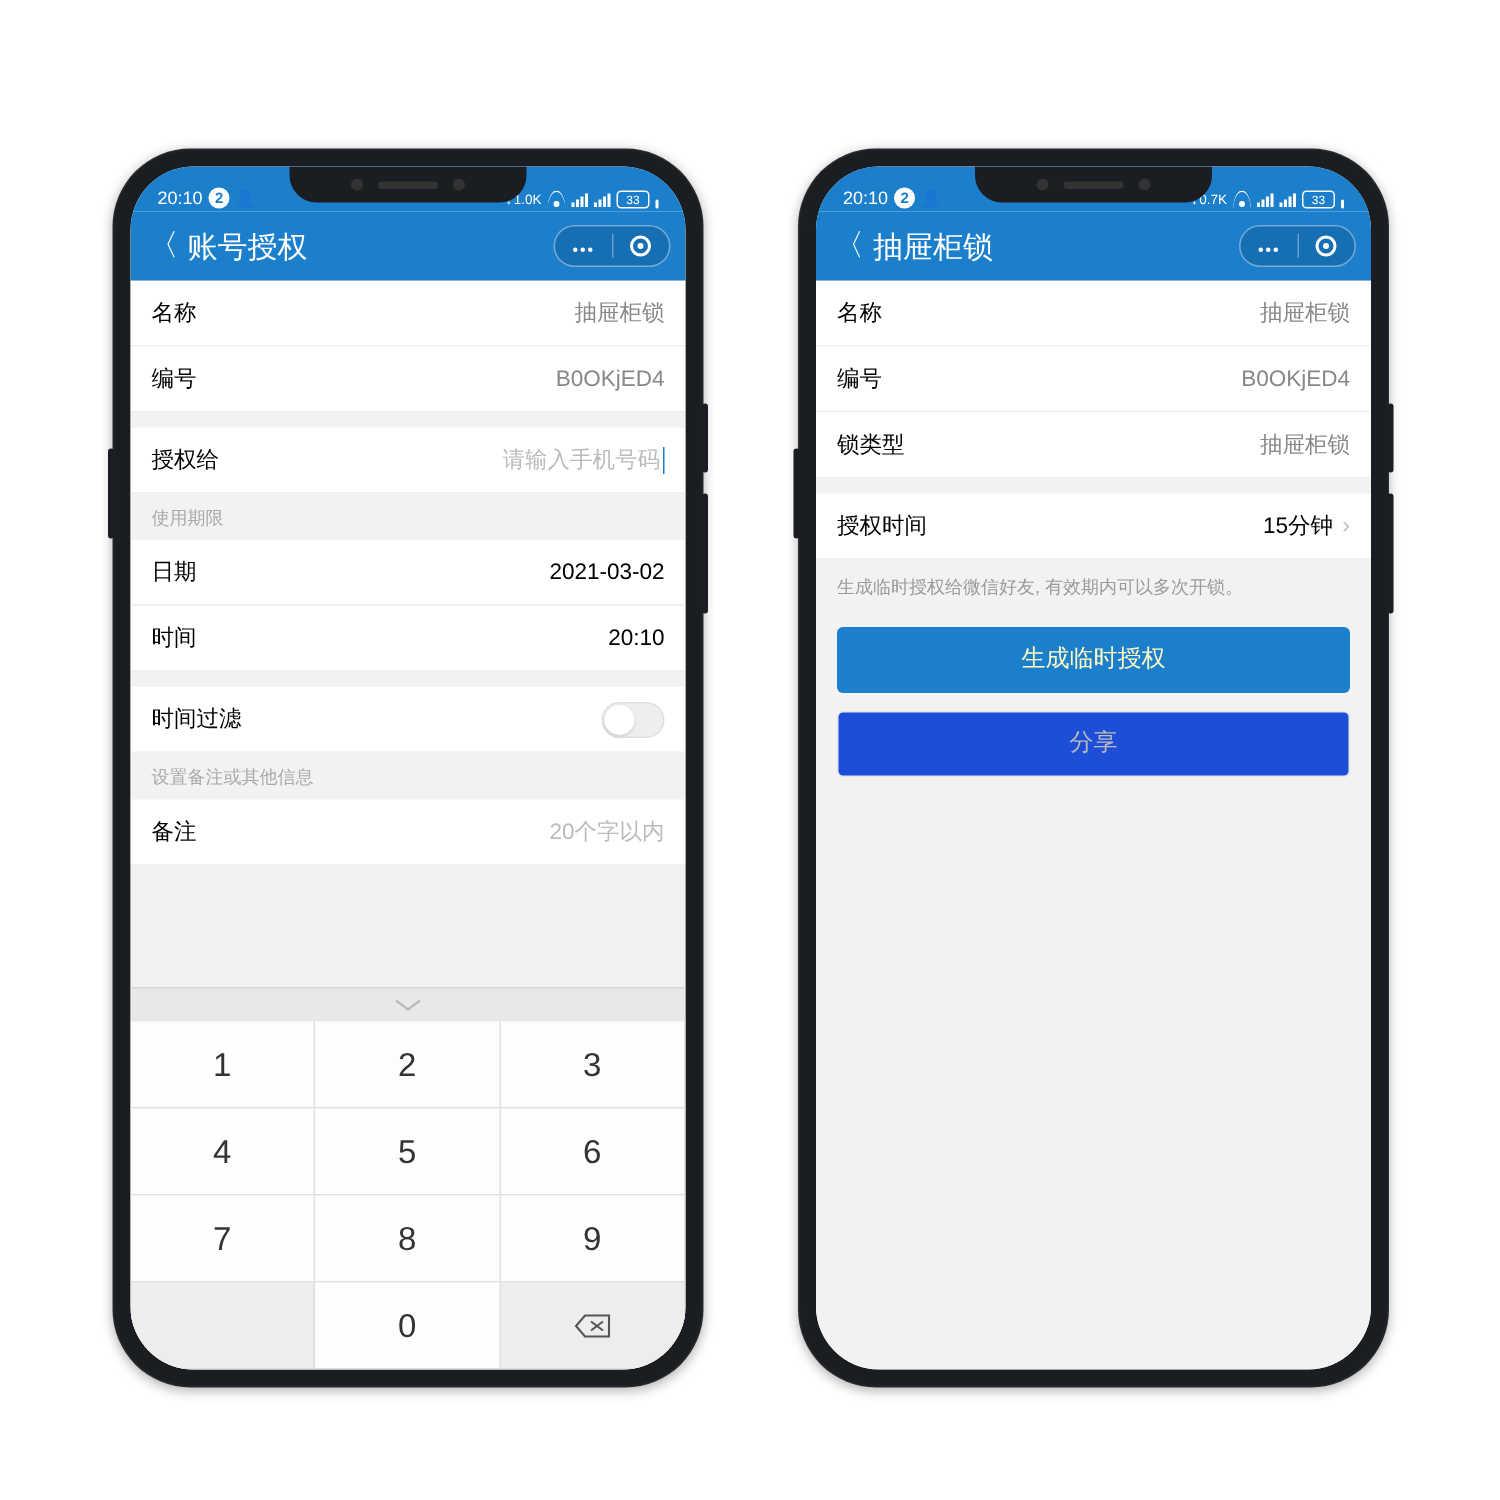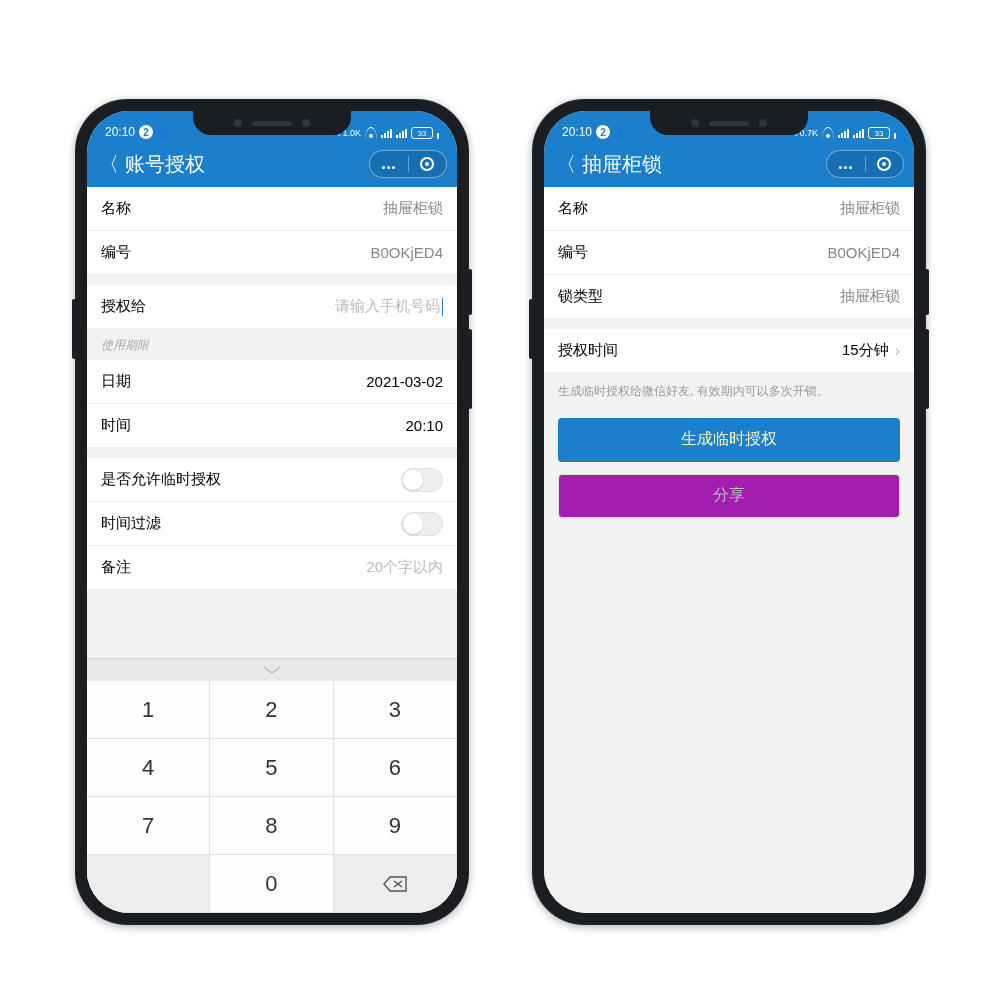--- a/index.html
+++ b/index.html
@@ -105,34 +105,34 @@
     font-size:15px;
     color:#000;
     border-bottom:1px solid #eee;
   }
   .row .label { color:#000; }
   .row .value { color:#888; }
   .row .value.dark { color:#000; }
   .row .placeholder { color:#bbb; }
   .row.cursor .value::after{ content:""; display:inline-block; width:1px; height:18px; background:#1b7fcc; margin-left:2px; vertical-align:middle;}
   .section-hdr {
-    font-size:12px; color:#aaa; padding:8px 14px 6px; background:#f2f2f2;font-style:italic;
+    font-size:12px; color:#aaa; padding:8px 14px 6px; background:#f2f2f2;
   }
   .gap { height:10px; background:#f2f2f2;}
   .toggle {
     width:42px; height:24px; border-radius:12px; background:#eee; border:1px solid #e0e0e0; position:relative;
   }
   .toggle::after{content:"";position:absolute;top:1px;left:1px;width:20px;height:20px;background:#fff;border-radius:50%;box-shadow:0 1px 2px rgba(0,0,0,0.15);}
   .hint { font-size:12px; color:#9a9a9a; padding:10px 14px 10px; line-height:1.4;}
   .btn-primary {
     margin: 8px 14px; height:44px; background:#1b7fcc; color:#fef9c3; font-size:16px;
     display:flex; align-items:center; justify-content:center; border-radius:4px;
   }
   .btn-secondary {
-    margin: 4px 14px; height:44px; background:#a21caf; color:#bbb; font-size:16px;
+    margin: 4px 14px; height:44px; background:#1d4ed8; color:#bbb; font-size:16px;
     display:flex; align-items:center; justify-content:center; border-radius:4px; border:1px solid #e6e6e6;
   }
   .chev { color:#c0c0c0; font-size:16px; margin-left:6px;}
   .keypad {
     background:#e8e8e8;
     border-top:1px solid #d8d8d8;
   }
   .kp-collapse{ height:22px; display:flex; align-items:center; justify-content:center; color:#bbb;}
   .kp-collapse svg{ width:20px; height:10px;}
   .kp-grid{ display:grid; grid-template-columns:repeat(3,1fr);}
@@ -223,27 +223,24 @@
       <div class="row">
         <span class="label">日期</span>
         <span class="value dark">2021-03-02</span>
       </div>
       <div class="row">
         <span class="label">时间</span>
         <span class="value dark">20:10</span>
       </div>
       <div class="gap"></div>
       <div class="row">
-        <span class="label">是否允许临时授权</span>
-        <span class="toggle"></span>
-      </div>
-      <div class="row">
         <span class="label">时间过滤</span>
         <span class="toggle"></span>
       </div>
+      <div class="section-hdr">设置备注或其他信息</div>
       <div class="row">
         <span class="label">备注</span>
         <span class="value placeholder">20个字以内</span>
       </div>
 
       <div style="flex:1"></div>
 
       <div class="keypad">
         <div class="kp-collapse">
           <svg viewBox="0 0 20 10">

